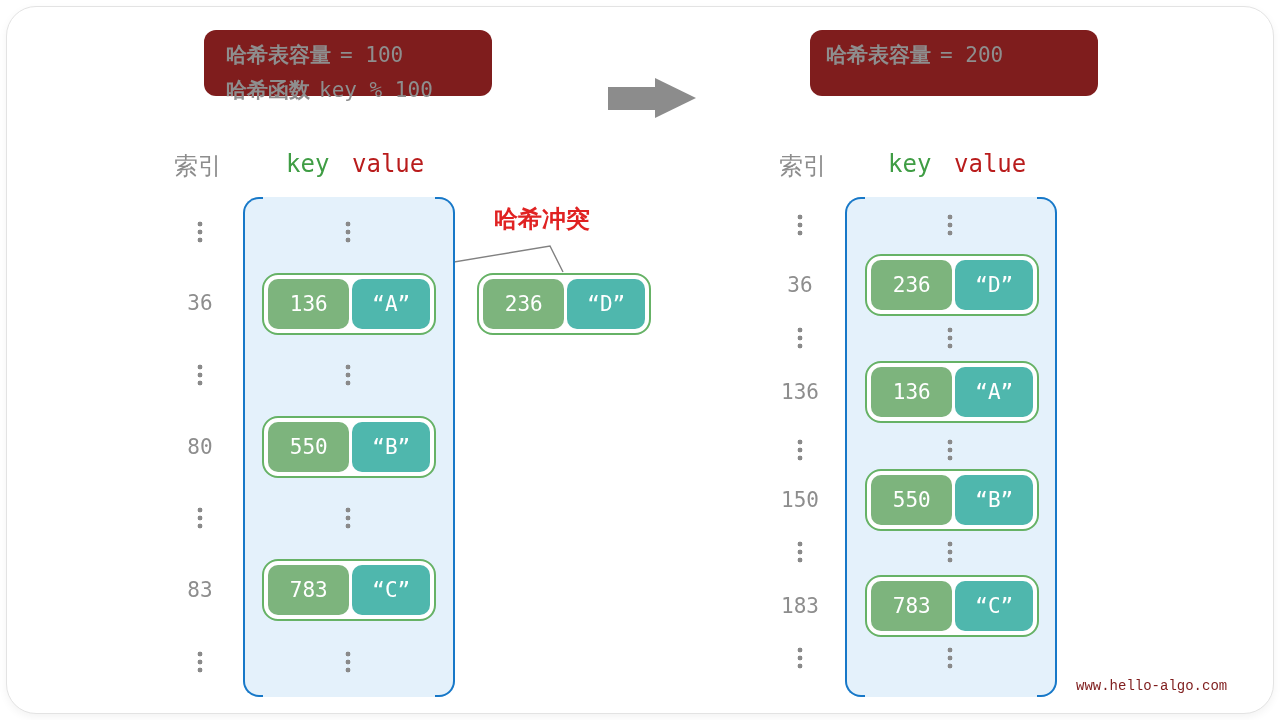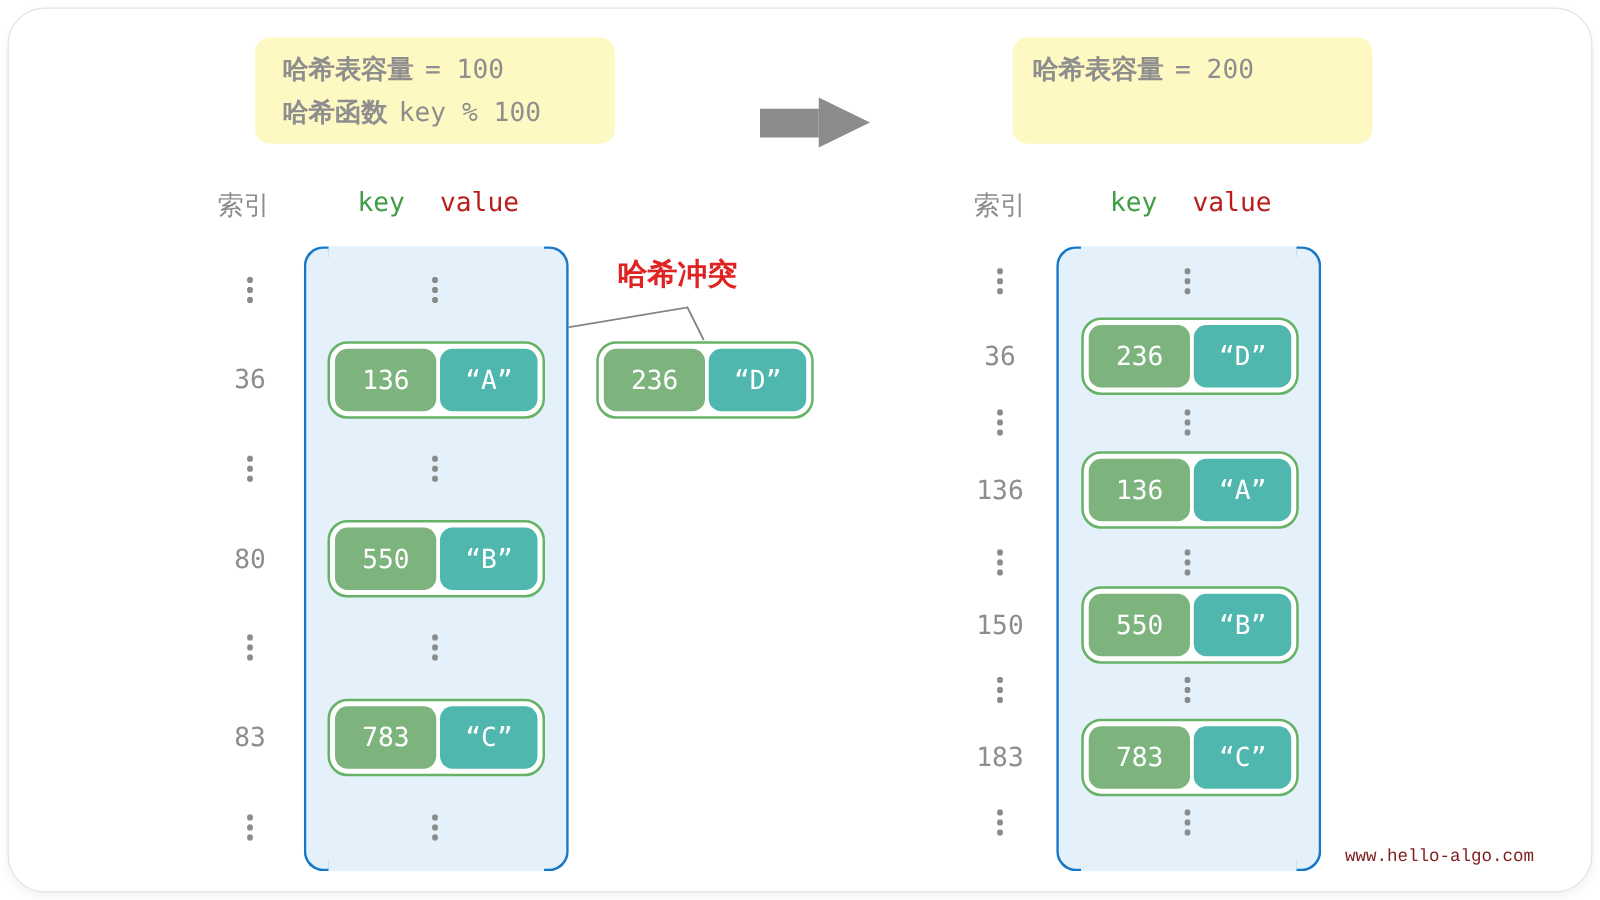--- a/index.html
+++ b/index.html
@@ -3,35 +3,35 @@
 <meta charset="utf-8">
 <style>
   html,body{margin:0;padding:0;width:1280px;height:720px;background:#ffffff;overflow:hidden;
     font-family:"DejaVu Sans","Liberation Sans",sans-serif;}
   .card{position:absolute;left:6px;top:6px;right:6px;bottom:6px;background:#ffffff;
     border:1.5px solid #e3e3e3;border-radius:30px;box-shadow:0 3px 8px rgba(0,0,0,0.05);}
   .stage{position:absolute;left:0;top:0;width:1280px;height:720px;}
   .abs{position:absolute;}
 
   
-  .info-box{background:#fef9c3;border-radius:12px;width:288px;height:85px;
+  .info-box{background:#7f1d1d;border-radius:12px;width:288px;height:66px;
     padding:8px 0 0 22px;box-sizing:border-box;color:#8e8e8e;}
   .info-line{line-height:35px;font-size:21px;white-space:nowrap;}
   .info-line .lbl{font-weight:bold;}
   .info-line .code{font-family:"DejaVu Sans Mono","Liberation Mono",monospace;margin-left:9px;}
 
   
   .expand-title{font-size:23px;font-weight:bold;color:#2e2e2e;text-align:center;white-space:nowrap;}
   .arrow{width:88px;height:41px;}
   .arrow .shaft{position:absolute;left:0;top:9px;width:47px;height:23px;background:#8c8c8c;}
   .arrow .head{position:absolute;left:47px;top:0;width:0;height:0;
     border-top:20.5px solid transparent;border-bottom:20.5px solid transparent;border-left:41px solid #8c8c8c;}
 
   
-  .hdr{font-size:21px;white-space:nowrap;}
+  .hdr{font-size:24px;white-space:nowrap;}
   .hdr-index{color:#8d8d8d;}
   .hdr-key{color:#3f9d44;font-family:"DejaVu Sans Mono","Liberation Mono",monospace;}
   .hdr-value{color:#b91c1c;font-family:"DejaVu Sans Mono","Liberation Mono",monospace;}
 
   
   .tbox{width:212px;height:500px;background:#e4f1fb;border-radius:16px;}
   .tbox::before,.tbox::after{content:'';position:absolute;top:0;bottom:0;width:20px;box-sizing:border-box;}
   .tbox::before{left:0;border:2.5px solid #1778c8;border-right:none;border-radius:16px 0 0 16px;}
   .tbox::after{right:0;border:2.5px solid #1778c8;border-left:none;border-radius:0 16px 16px 0;}
 

